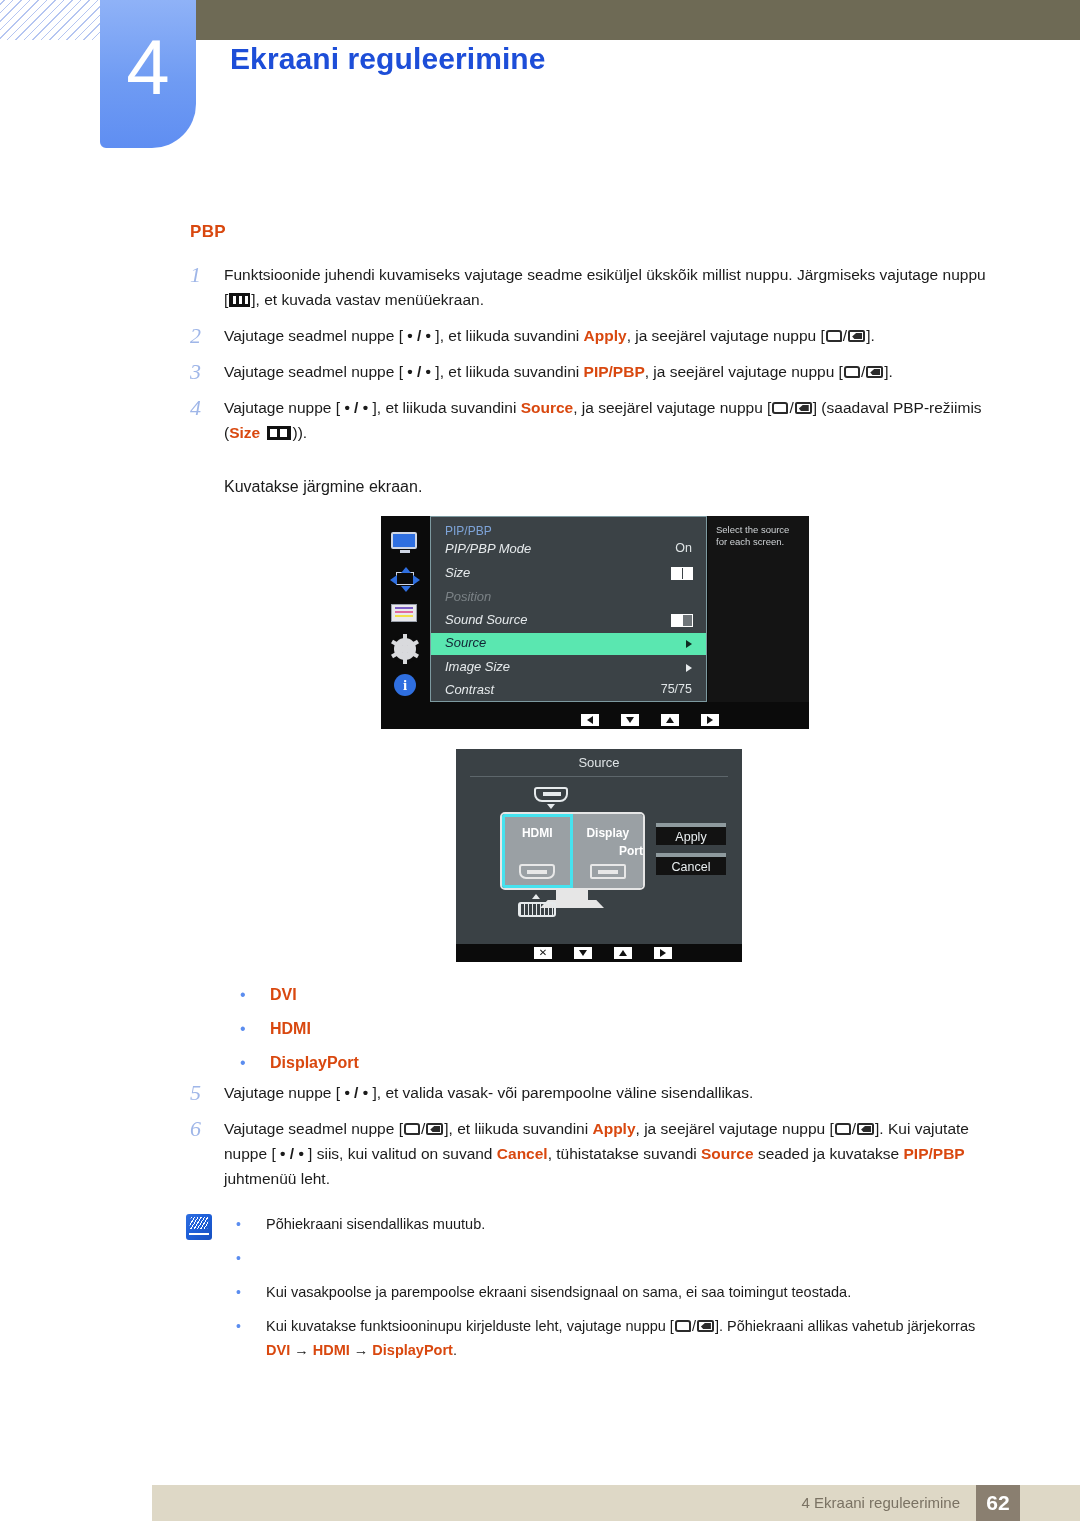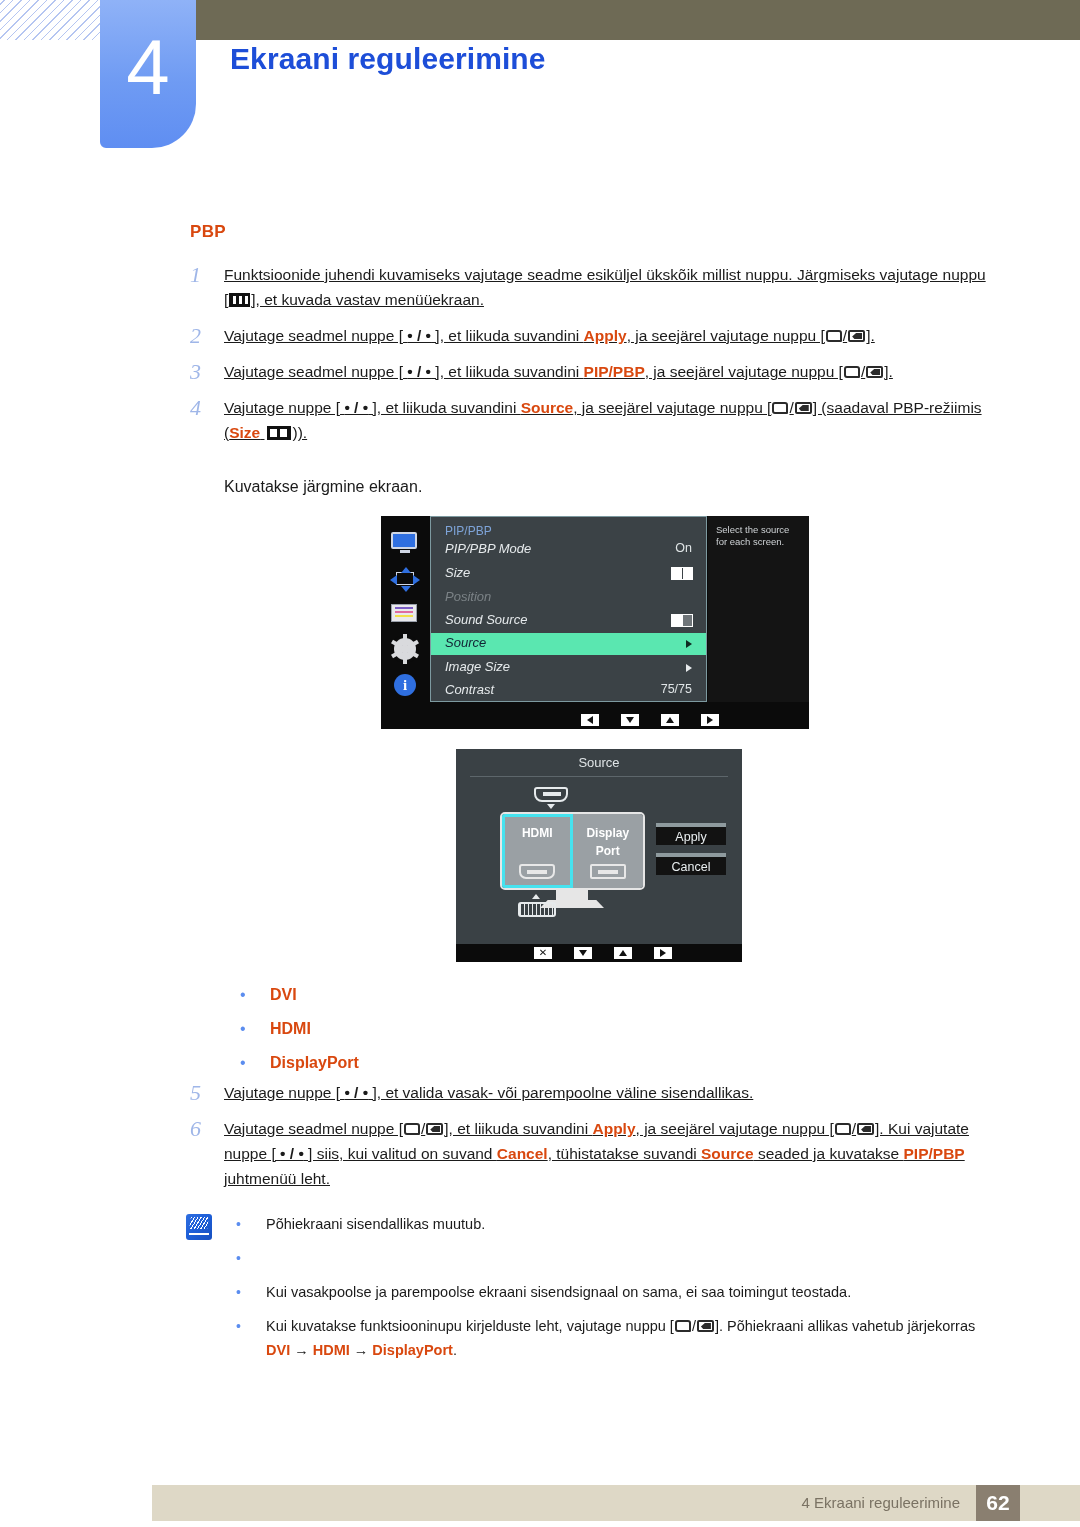--- a/index.html
+++ b/index.html
@@ -36,21 +36,21 @@
   .section-head{
     position:absolute;left:190px;top:222px;
     color:#d9480f;font-size:17px;font-weight:bold;letter-spacing:.3px;
   }
   .steps{position:absolute;left:190px;top:262px;width:800px;}
   .step{display:flex;align-items:flex-start;margin-bottom:11px;}
   .step-num{
     width:34px;flex:0 0 34px;color:#9fb6e8;font-size:22px;line-height:25px;
     font-family:"Liberation Serif","DejaVu Serif",serif;font-style:italic;
   }
-  .step-body{flex:1;font-size:15.5px;line-height:25px;color:#1b1b1b;text-decoration:underline;}
+  .step-body{flex:1;font-size:15.5px;line-height:25px;color:#1b1b1b;}
   .plain-line{margin-left:34px;font-size:16px;line-height:25px;color:#1b1b1b;margin-top:29px;}
   .or{color:#d9480f;font-weight:bold;}
   .bk{white-space:nowrap;}
 
   
   .g-menu{
     display:inline-block;width:21px;height:14px;background:#111;vertical-align:-2px;
     position:relative;margin:0 1px;border:1px solid #111;box-sizing:border-box;
   }
   .g-menu i{position:absolute;top:2px;width:3px;height:8px;background:#fff;display:block;}
@@ -180,21 +180,21 @@
   .osd2{position:absolute;left:456px;top:749px;width:286px;height:213px;background:#3a4145;}
   .osd2 .hd{position:absolute;left:0;top:6px;width:100%;text-align:center;color:#dfe4e6;font-size:13px;}
   .osd2 .hr{position:absolute;left:14px;top:27px;width:258px;height:1px;background:#5d666b;}
   .dp-top{position:absolute;left:78px;top:38px;width:34px;height:15px;border:2px solid #e6eaec;border-radius:3px 3px 8px 8px;box-sizing:border-box;}
   .dp-top i{position:absolute;left:7px;top:3px;width:18px;height:4px;background:#e6eaec;}
   .dp-top-ar{position:absolute;left:91px;top:55px;width:0;height:0;border-left:4px solid transparent;border-right:4px solid transparent;border-top:5px solid #e6eaec;}
   .mon{position:absolute;left:44px;top:63px;width:145px;height:78px;border:2px solid #e6e6e6;border-radius:5px;box-sizing:border-box;display:flex;overflow:hidden;}
   .mhalf{flex:1;background:#9aa0a4;position:relative;}
   .mhalf.act{outline:3px solid #46e3ef;outline-offset:-3px;}
   .mhalf .t1{position:absolute;left:0;top:12px;width:100%;text-align:center;color:#fff;font-size:12px;font-weight:bold;}
-  .mhalf .t2{position:absolute;left:0;top:30px;width:100%;text-align:center;color:#fff;font-size:12px;font-weight:bold;}
+  .mhalf .t2{position:absolute;left:0;top:30px;width:100%;text-align:right;color:#fff;font-size:12px;font-weight:bold;}
   .port{position:absolute;left:50%;bottom:9px;transform:translateX(-50%);width:36px;height:15px;border:2px solid #e8e8e8;box-sizing:border-box;}
   .port.hdmi{border-radius:3px 3px 7px 7px;}
   .port.dp{border-radius:2px;}
   .port i{position:absolute;left:6px;top:4px;width:20px;height:4px;background:#e8e8e8;}
   .stand{position:absolute;left:100px;top:141px;width:32px;height:10px;background:#e6e6e6;}
   .base{position:absolute;left:84px;top:151px;width:64px;height:8px;background:#e6e6e6;clip-path:polygon(12% 0,88% 0,100% 100%,0 100%);}
   .dvi-ar{position:absolute;left:76px;top:145px;width:0;height:0;border-left:4px solid transparent;border-right:4px solid transparent;border-bottom:5px solid #e6eaec;}
   .dvi{position:absolute;left:62px;top:153px;width:38px;height:15px;border:2px solid #e6eaec;border-radius:3px;box-sizing:border-box;
       background:repeating-linear-gradient(90deg,#e6eaec 0 1.5px,transparent 1.5px 4px);}
   .obtn{position:absolute;right:16px;width:70px;height:22px;background:#121212;

